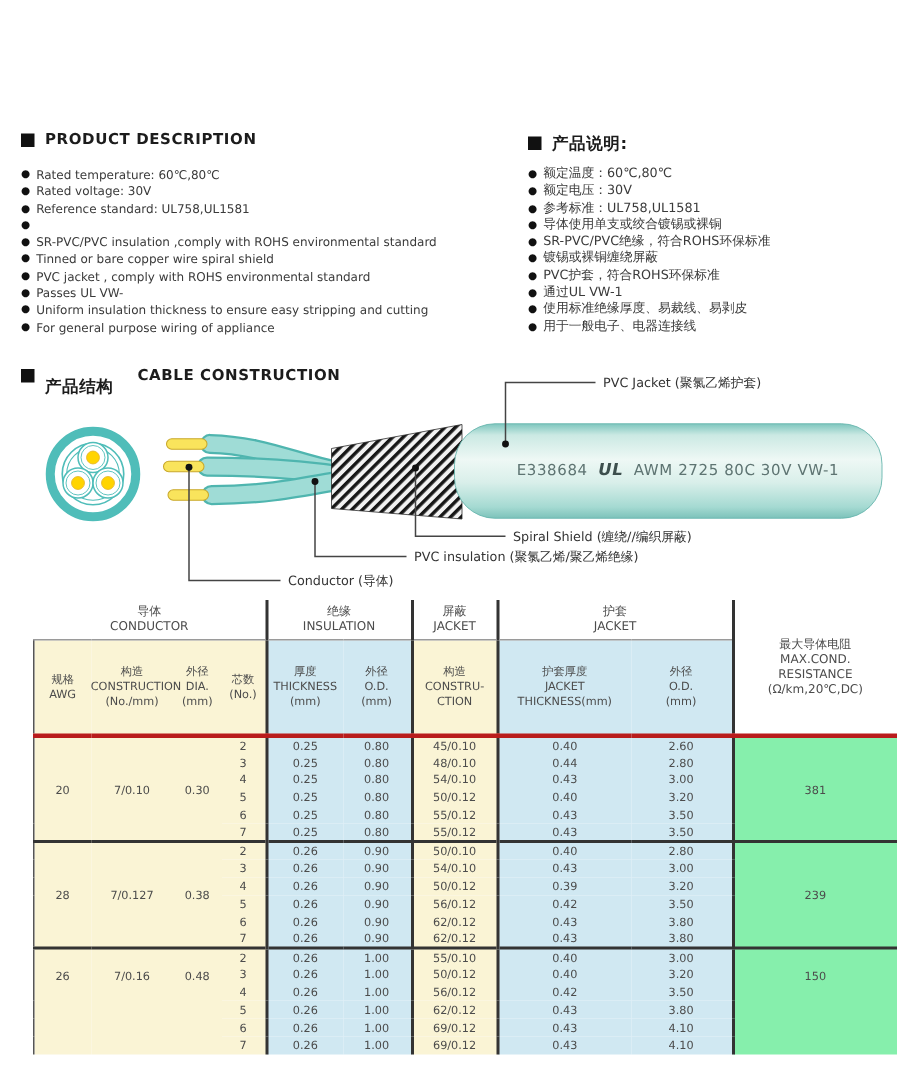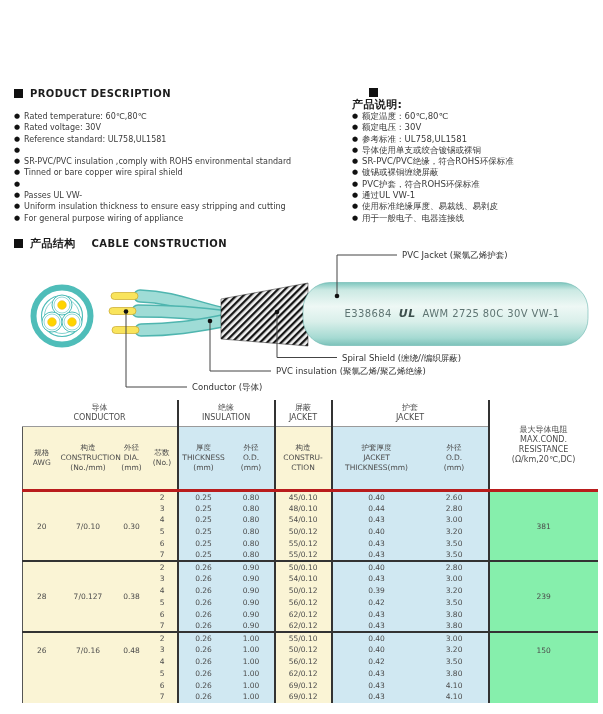--- a/index.html
+++ b/index.html
@@ -63,36 +63,37 @@
     <div class="bullet-item">
       <span class="dot">●</span>
       <span>SR-PVC/PVC insulation ,comply with ROHS environmental standard</span>
     </div>
     <div class="bullet-item">
       <span class="dot">●</span>
       <span>Tinned or bare copper wire spiral shield</span>
     </div>
     <div class="bullet-item">
       <span class="dot">●</span>
+      <span>PVC jacket , comply with ROHS environmental standard</span>
     </div>
     <div class="bullet-item">
       <span class="dot">●</span>
       <span>Passes UL VW-</span>
     </div>
     <div class="bullet-item">
       <span class="dot">●</span>
       <span>Uniform insulation thickness to ensure easy stripping and cutting</span>
     </div>
     <div class="bullet-item">
       <span class="dot">●</span>
       <span>For general purpose wiring of appliance</span>
     </div>
   </div>
 
-<div class="abs sec-title" style="left:352px;top:88px;font-size:11px;flex-direction:column;">
+<div class="abs sec-title" style="left:352px;top:88px;font-size:11px;">
   <span class="sq"></span>
   <span>产品说明:</span>
 </div>
 <div class="abs bullets" style="left:352px;top:111px;width:245px;font-size:8.5px;">
     <div class="bullet-item">
       <span class="dot">●</span>
       <span>额定温度：60℃,80℃</span>
     </div>
     <div class="bullet-item">
       <span class="dot">●</span>
@@ -127,21 +128,21 @@
       <span>使用标准绝缘厚度、易裁线、易剥皮</span>
     </div>
     <div class="bullet-item">
       <span class="dot">●</span>
       <span>用于一般电子、电器连接线</span>
     </div>
   </div>
 
 <div class="abs sec-title" style="left:14px;top:236px;">
   <span class="sq"></span>
-  <span style="font-size:11px;">产品结构</span>
+  <span style="font-size:11px;margin-top:14px;">产品结构</span>
   <span class="gap"></span>
   <span>CABLE CONSTRUCTION</span>
 </div>
 
 <div class="abs" style="left:0;top:250px;width:603px;height:150px;">
 <svg width="603" height="150" viewBox="0 250 603 150">
   <defs>
     <pattern id="hatch" width="5" height="5" patternUnits="userSpaceOnUse" patternTransform="rotate(45)">
       <rect width="5" height="5" fill="#f2f2f2"></rect>
       <line x1="1" y1="0" x2="1" y2="5" stroke="#161616" stroke-width="2.6"></line>

